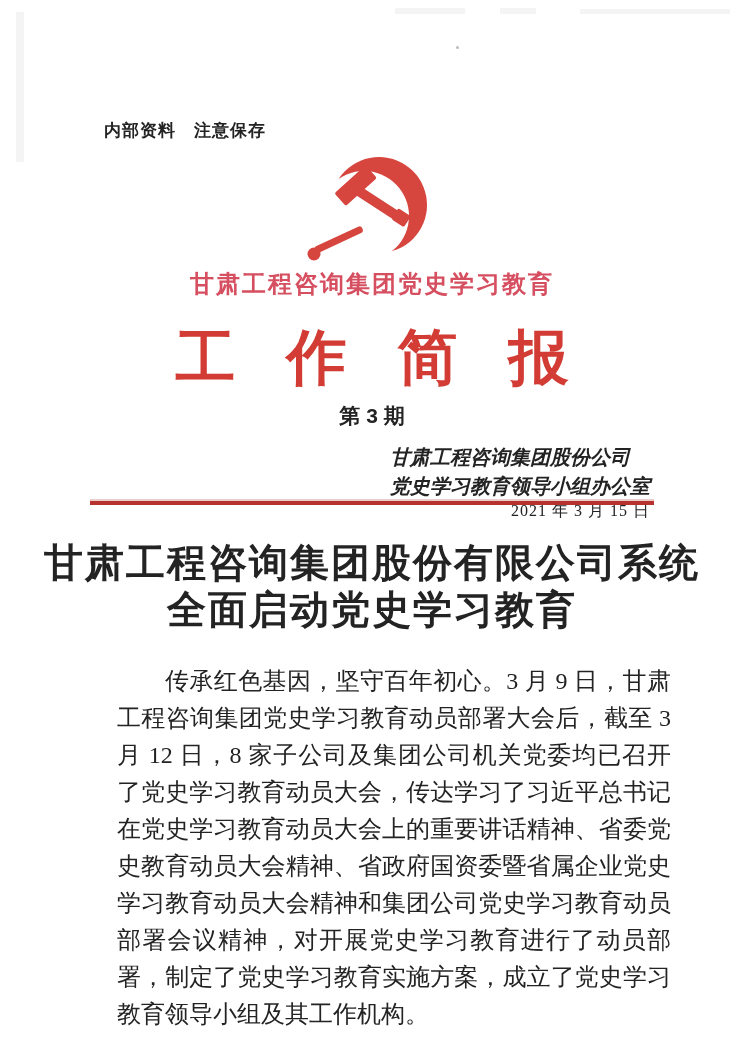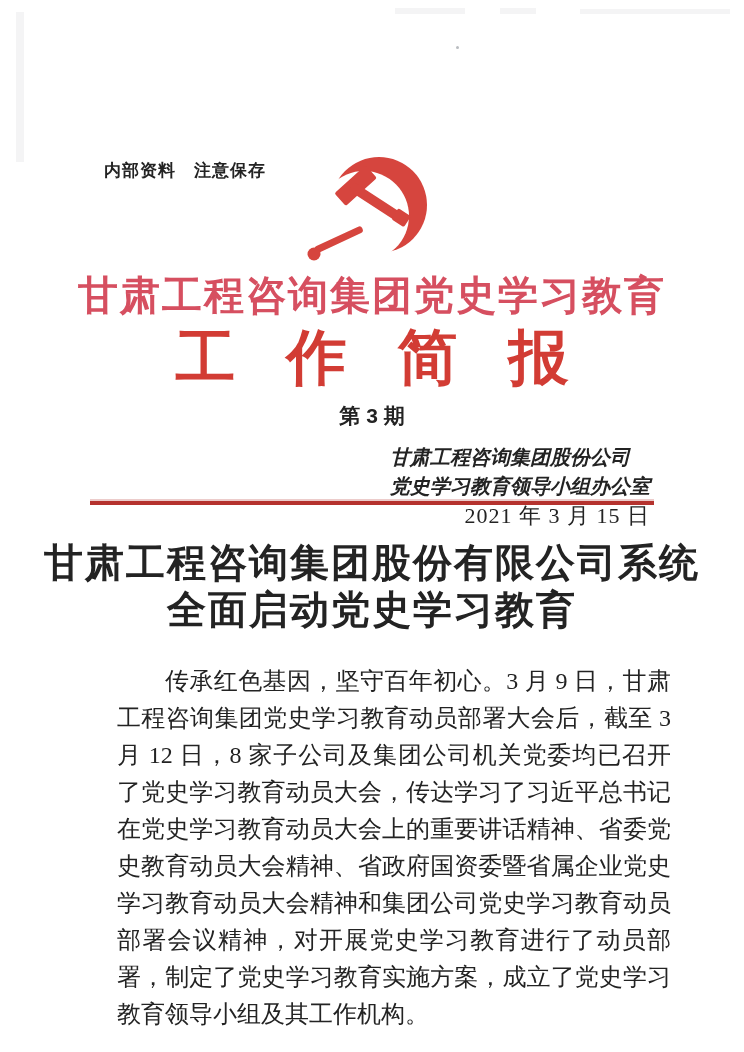--- a/index.html
+++ b/index.html
@@ -9,47 +9,47 @@
     font-family:"Liberation Serif","DejaVu Serif",serif;
     color:var(--ink_black,#232323);
   }
   
   .scan-strip{position:absolute;background:#f4f4f5;}
   .scan-dot{position:absolute;width:3px;height:3px;background:#b9bcc0;border-radius:50%;}
 
   .notice{
     position:absolute;top:119px;left:104px;
     font-family:"Liberation Sans","DejaVu Sans",sans-serif;
-    font-weight:bold;font-size:17px;letter-spacing:1px;margin-top:40px;
+    font-weight:bold;font-size:17px;letter-spacing:1px;
   }
   .emblem{position:absolute;top:150px;left:50%;transform:translateX(-50%);color:var(--emblem_red,#d6453e);}
 
   .org-line{
     position:absolute;top:268px;left:0;width:100%;text-align:center;
     font-family:"Liberation Sans","DejaVu Sans",sans-serif;
-    font-weight:bold;font-size:40px;letter-spacing:2px;
+    font-weight:bold;font-size:24px;letter-spacing:2px;
     color:var(--masthead_red,#d64f60);
   }
   .bulletin{
     position:absolute;top:323px;left:0;width:100%;text-align:center;
     color:var(--calligraphy_red,#d23c34);
     font-size:60px;font-weight:bold;line-height:70px;
   }
   .bulletin .stretch{display:inline-block;letter-spacing:0.85em;margin-right:-0.85em;}
   .issue{
     position:absolute;top:402px;left:0;width:100%;text-align:center;
     font-family:"Liberation Sans","DejaVu Sans",sans-serif;
     font-weight:bold;font-size:21px;
   }
   .pubrow{
     position:absolute;top:443px;left:102px;right:94px;
     display:flex;justify-content:space-between;align-items:flex-end;flex-direction:column;
   }
   .pub-org{font-size:20px;font-weight:bold;font-style:italic;line-height:29px;}
-  .pub-date{font-size:22px;letter-spacing:1px;padding-bottom:11px;}
+  .pub-date{font-size:16px;letter-spacing:1px;padding-bottom:11px;}
   .rule{
     position:absolute;top:501px;left:90px;right:90px;height:4px;
     background:var(--rule_red,#b5322e);
     box-shadow:0 -2px 0 rgba(181,50,46,0.25);
   }
   .art-title{
     position:absolute;top:539px;left:0;width:100%;text-align:center;
     font-family:"Liberation Sans","DejaVu Sans",sans-serif;
     font-weight:bold;font-size:39px;line-height:47px;letter-spacing:2px;
   }

